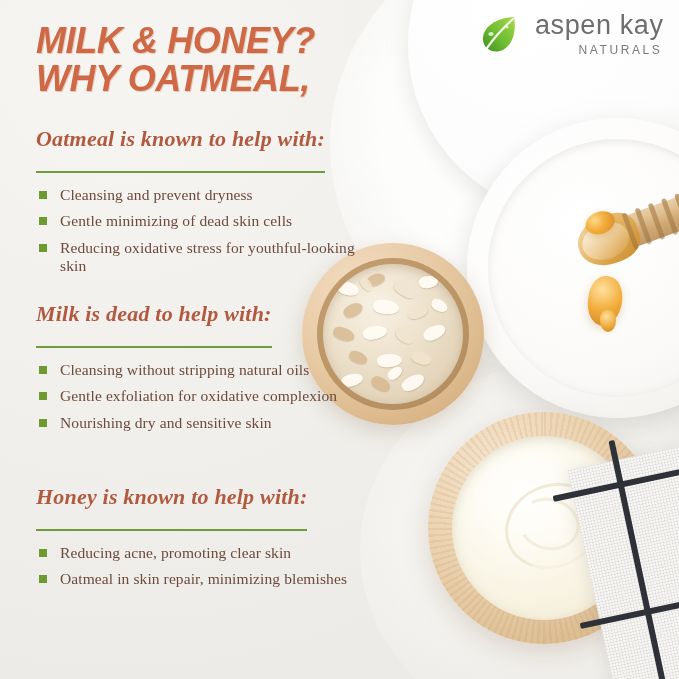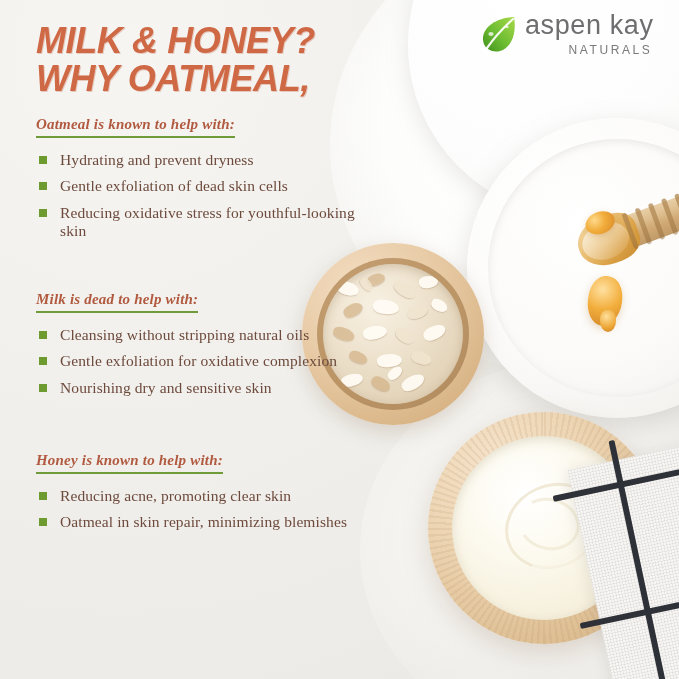--- a/index.html
+++ b/index.html
@@ -240,33 +240,33 @@
     letter-spacing:-0.4px;
     color:#cf6844;
     text-transform:uppercase;
     text-shadow:1px 1px 0 rgba(190,95,62,0.28);
   }
   .title .line{display:block;}
 
   .section{position:absolute;left:36px;width:330px;}
   .sec-oat{top:108px;}
   .sec-milk{top:283px;}
-  .sec-honey{top:444px;}
+  .sec-honey{top:466px;}
 
   .sec-head{
     display:inline-block;
-    margin:8px 0 4px 0;
+    margin:18px 0 4px 0;
     font-family:"Liberation Serif", serif;
     font-style:italic;
     font-weight:bold;
-    font-size:15px;
+    font-size:22px;
     letter-spacing:0.2px;
     color:#b15a3f;
     border-bottom:2px solid #6f9b3a;
-    padding-bottom:3px;
+    padding-bottom:19px;
     white-space:nowrap;
   }
 
   ul.bullets{
     list-style:none;
     margin:9px 0 0 0;
     padding:0;
   }
   ul.bullets li{
     position:relative;
@@ -283,21 +283,21 @@
     left:3px;top:5px;
     width:8px;height:8px;
     background:#6d9b2f;
   }
 
   .logo{
     position:absolute;
     left:478px;top:12px;
     display:flex;
     align-items:center;
-    gap:3px;
+    gap:13px;
   }
   .logo-leaf{width:44px;height:44px;display:block;}
   .logo-words{display:flex;flex-direction:column;align-items:flex-end;}
   .logo-name{
     font-family:"Liberation Sans", sans-serif;
     font-size:27px;
     font-weight:normal;
     letter-spacing:0.6px;
     color:#6e6e70;
     line-height:1;
@@ -410,22 +410,22 @@
       </span>
       <span class="logo-words">
         <span class="logo-name">aspen kay</span>
         <span class="logo-sub">NATURALS</span>
       </span>
     </div>
 
     <div class="section sec-oat">
       <div class="sec-head">Oatmeal is known to help with:</div>
       <ul class="bullets">
-        <li><span class="sq"></span><span>Hydrating and prevent dryness</span></li>
-        <li><span class="sq"></span><span>Gentle exfoliation of dead skin cells</span></li>
+        <li><span class="sq"></span><span>Cleansing and prevent dryness</span></li>
+        <li><span class="sq"></span><span>Gentle minimizing of dead skin cells</span></li>
         <li><span class="sq"></span><span>Reducing oxidative stress for youthful-looking skin</span></li>
       </ul>
     </div>
 
     <div class="section sec-milk">
       <div class="sec-head">Milk is dead to help with:</div>
       <ul class="bullets">
         <li><span class="sq"></span><span>Cleansing without stripping natural oils</span></li>
         <li><span class="sq"></span><span>Gentle exfoliation for oxidative complexion</span></li>
         <li><span class="sq"></span><span>Nourishing dry and sensitive skin</span></li>

